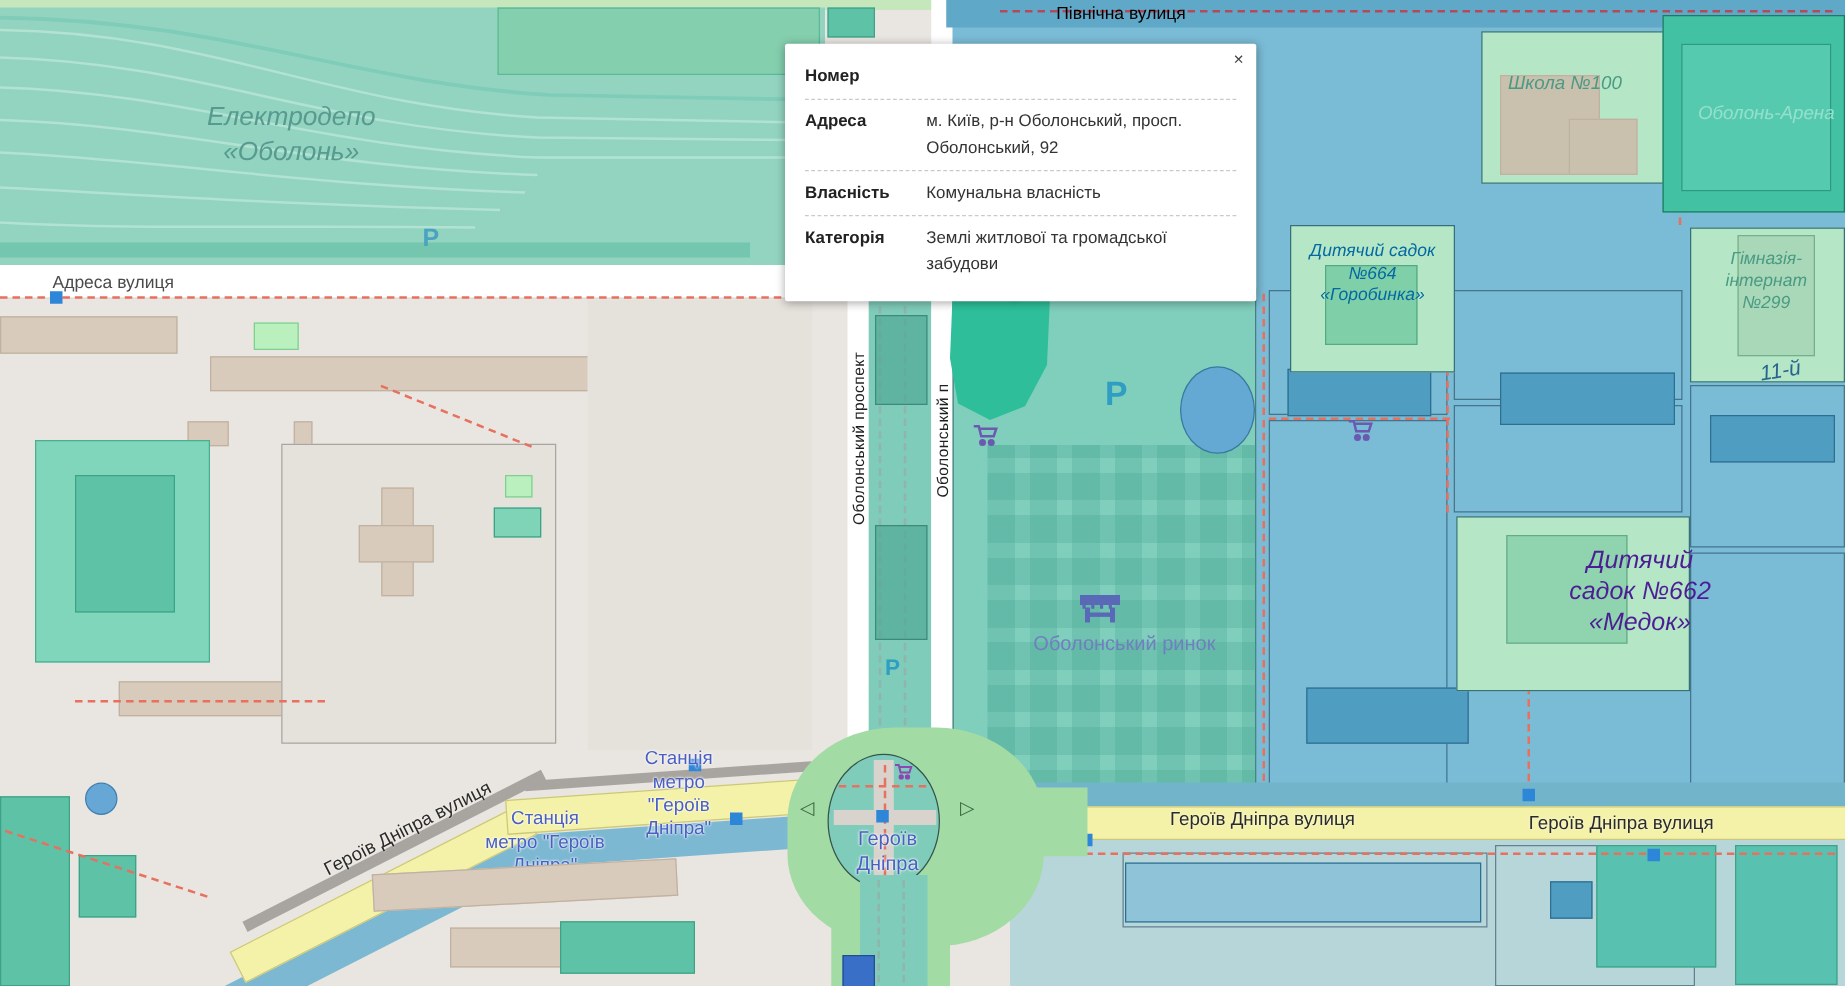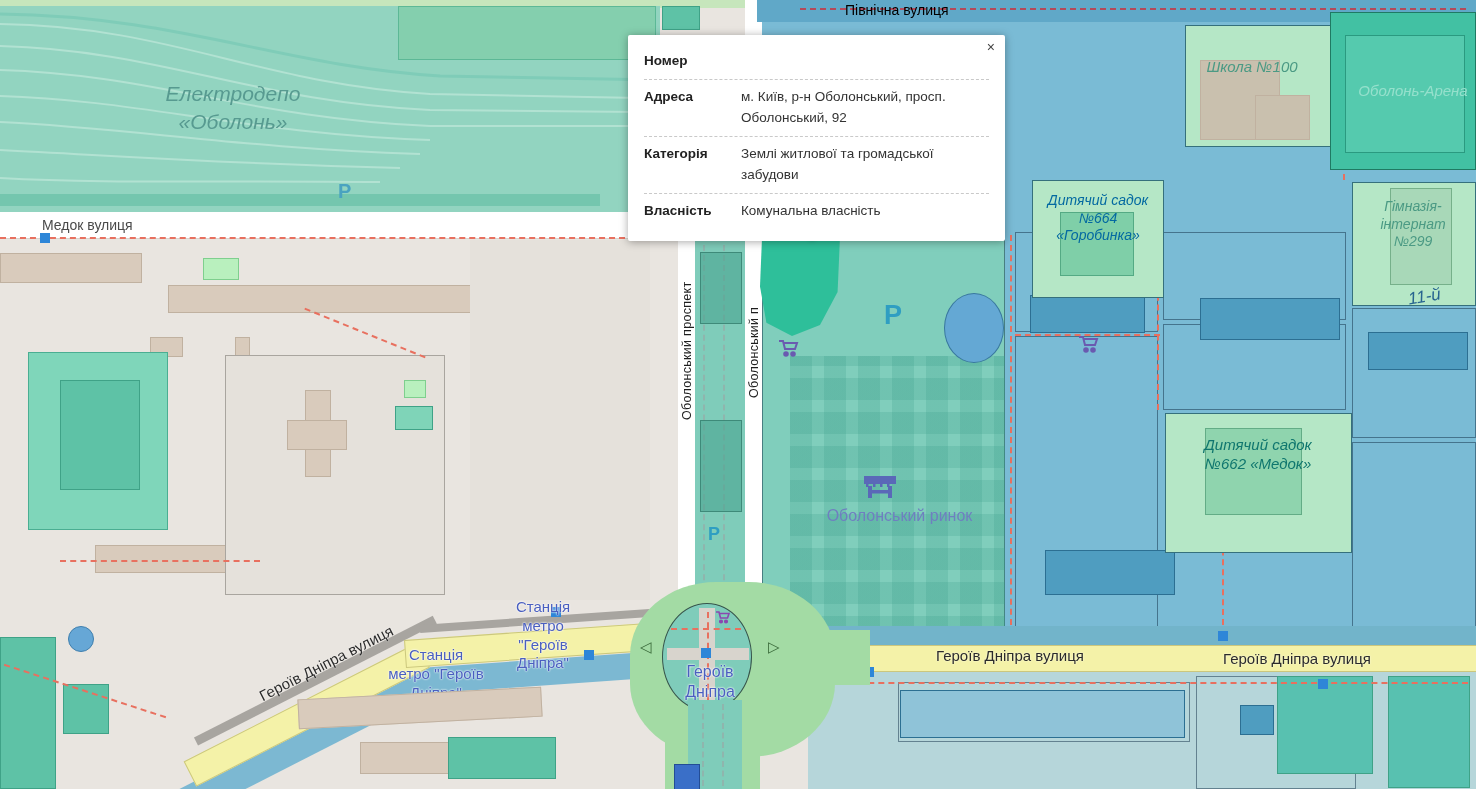--- a/index.html
+++ b/index.html
@@ -63,21 +63,21 @@
         <path d="M0,8 C180,10 280,60 440,70 L660,74"></path>
       </g>
     </svg>
   </div>
   <div class="abs" style="left:398px;top:6px;width:258px;height:54px;background:#84cfae;border:1px solid #5cb896;box-sizing:border-box"></div>
   <div class="abs" style="left:0;top:194px;width:600px;height:12px;background:#74c6ae"></div>
   <div class="lbl poi" style="left:118px;top:80px;width:230px;font-size:21px;line-height:1.35;color:#579a90">Електродепо «Оболонь»</div>
   <span class="pmark" style="left:338px;top:180px;font-size:20px;color:#4aa3c0">P</span>
 
   <div class="abs" style="left:0;top:212px;width:662px;height:26px;background:#fff;border-bottom:1px solid #d8d5cf"></div>
-  <div class="lbl streetlbl" style="left:42px;top:217px;font-size:14px;color:#4a4a4a">Медок вулиця</div>
+  <div class="lbl streetlbl" style="left:42px;top:217px;font-size:14px;color:#4a4a4a">Адреса вулиця</div>
   <div class="rdh" style="left:0;top:237px;width:655px"></div>
   <div class="bluesq" style="left:40px;top:233px"></div>
 
   <div class="bld" style="left:0;top:253px;width:142px;height:30px"></div>
   <div class="bld" style="left:168px;top:285px;width:445px;height:28px"></div>
   <div class="bld" style="left:150px;top:337px;width:33px;height:20px"></div>
   <div class="bld" style="left:235px;top:337px;width:15px;height:58px"></div>
   <div class="bld" style="left:588px;top:285px;width:26px;height:130px"></div>
   <div class="bld" style="left:95px;top:545px;width:185px;height:28px"></div>
   <div class="bld" style="left:315px;top:545px;width:120px;height:25px"></div>
@@ -150,21 +150,21 @@
   <div class="abs" style="left:1060px;top:212px;width:72px;height:62px;background:#7fcfa8;border:1px solid #54aa84"></div>
   <div class="lbl poi" style="left:1036px;top:192px;width:124px;font-size:14px;color:#0369a1">Дитячий садок №664 «Горобинка»</div>
 
   <div class="greenp" style="left:1352px;top:182px;width:124px;height:124px"></div>
   <div class="abs" style="left:1390px;top:188px;width:60px;height:95px;background:#a8d8b8;border:1px solid #76b08a"></div>
   <div class="lbl poi" style="left:1360px;top:198px;width:106px;font-size:14px;color:#4b9a84">Гімназія-інтернат №299</div>
   <div class="lbl poi" style="left:1408px;top:286px;font-size:17px;color:#27648f;transform:rotate(-9deg)">11-й</div>
 
   <div class="greenp" style="left:1165px;top:413px;width:187px;height:140px"></div>
   <div class="abs" style="left:1205px;top:428px;width:95px;height:85px;background:#8fd4ae;border:1px solid #63ac86"></div>
-  <div class="lbl poi" style="left:1188px;top:436px;width:140px;font-size:15px;color:#0f766e">Дитячий садок №662 «Медок»</div>
+  <div class="lbl poi" style="left:1242px;top:436px;width:140px;font-size:20px;color:#4c1d95">Дитячий садок №662 «Медок»</div>
 
   <div class="stalls" style="left:790px;top:356px;width:215px;height:282px"></div>
   <div class="abs" style="left:944px;top:293px;width:58px;height:68px;background:#64a8d4;border:1px solid #39789f;border-radius:50%"></div>
   <span class="pmark" style="left:884px;top:300px;font-size:27px">P</span>
   <svg class="abs" width="34" height="26" style="left:864px;top:474px">
     <g fill="#5a68b8">
       <rect x="0" y="2" width="32" height="8"></rect>
       <rect x="2" y="10" width="2.5" height="3"></rect>
         <rect x="9" y="10" width="2.5" height="3"></rect>
       <rect x="16" y="10" width="2.5" height="3"></rect>
@@ -254,22 +254,22 @@
   <div id="popup">
     <span id="popup-close">×</span>
     <div class="prow">
       <span class="plabel">Номер</span>
     </div>
     <div class="prow">
       <span class="plabel">Адреса</span>
       <span class="pvalue">м. Київ, р-н Оболонський, просп. Оболонський, 92</span>
     </div>
     <div class="prow">
+      <span class="plabel">Власність</span>
+      <span class="pvalue">Комунальна власність</span>
+    </div>
+    <div class="prow">
       <span class="plabel">Категорія</span>
       <span class="pvalue">Землі житлової та громадської забудови</span>
     </div>
-    <div class="prow">
-      <span class="plabel">Власність</span>
-      <span class="pvalue">Комунальна власність</span>
-    </div>
   </div>
 
 </div>
 
 </body></html>

